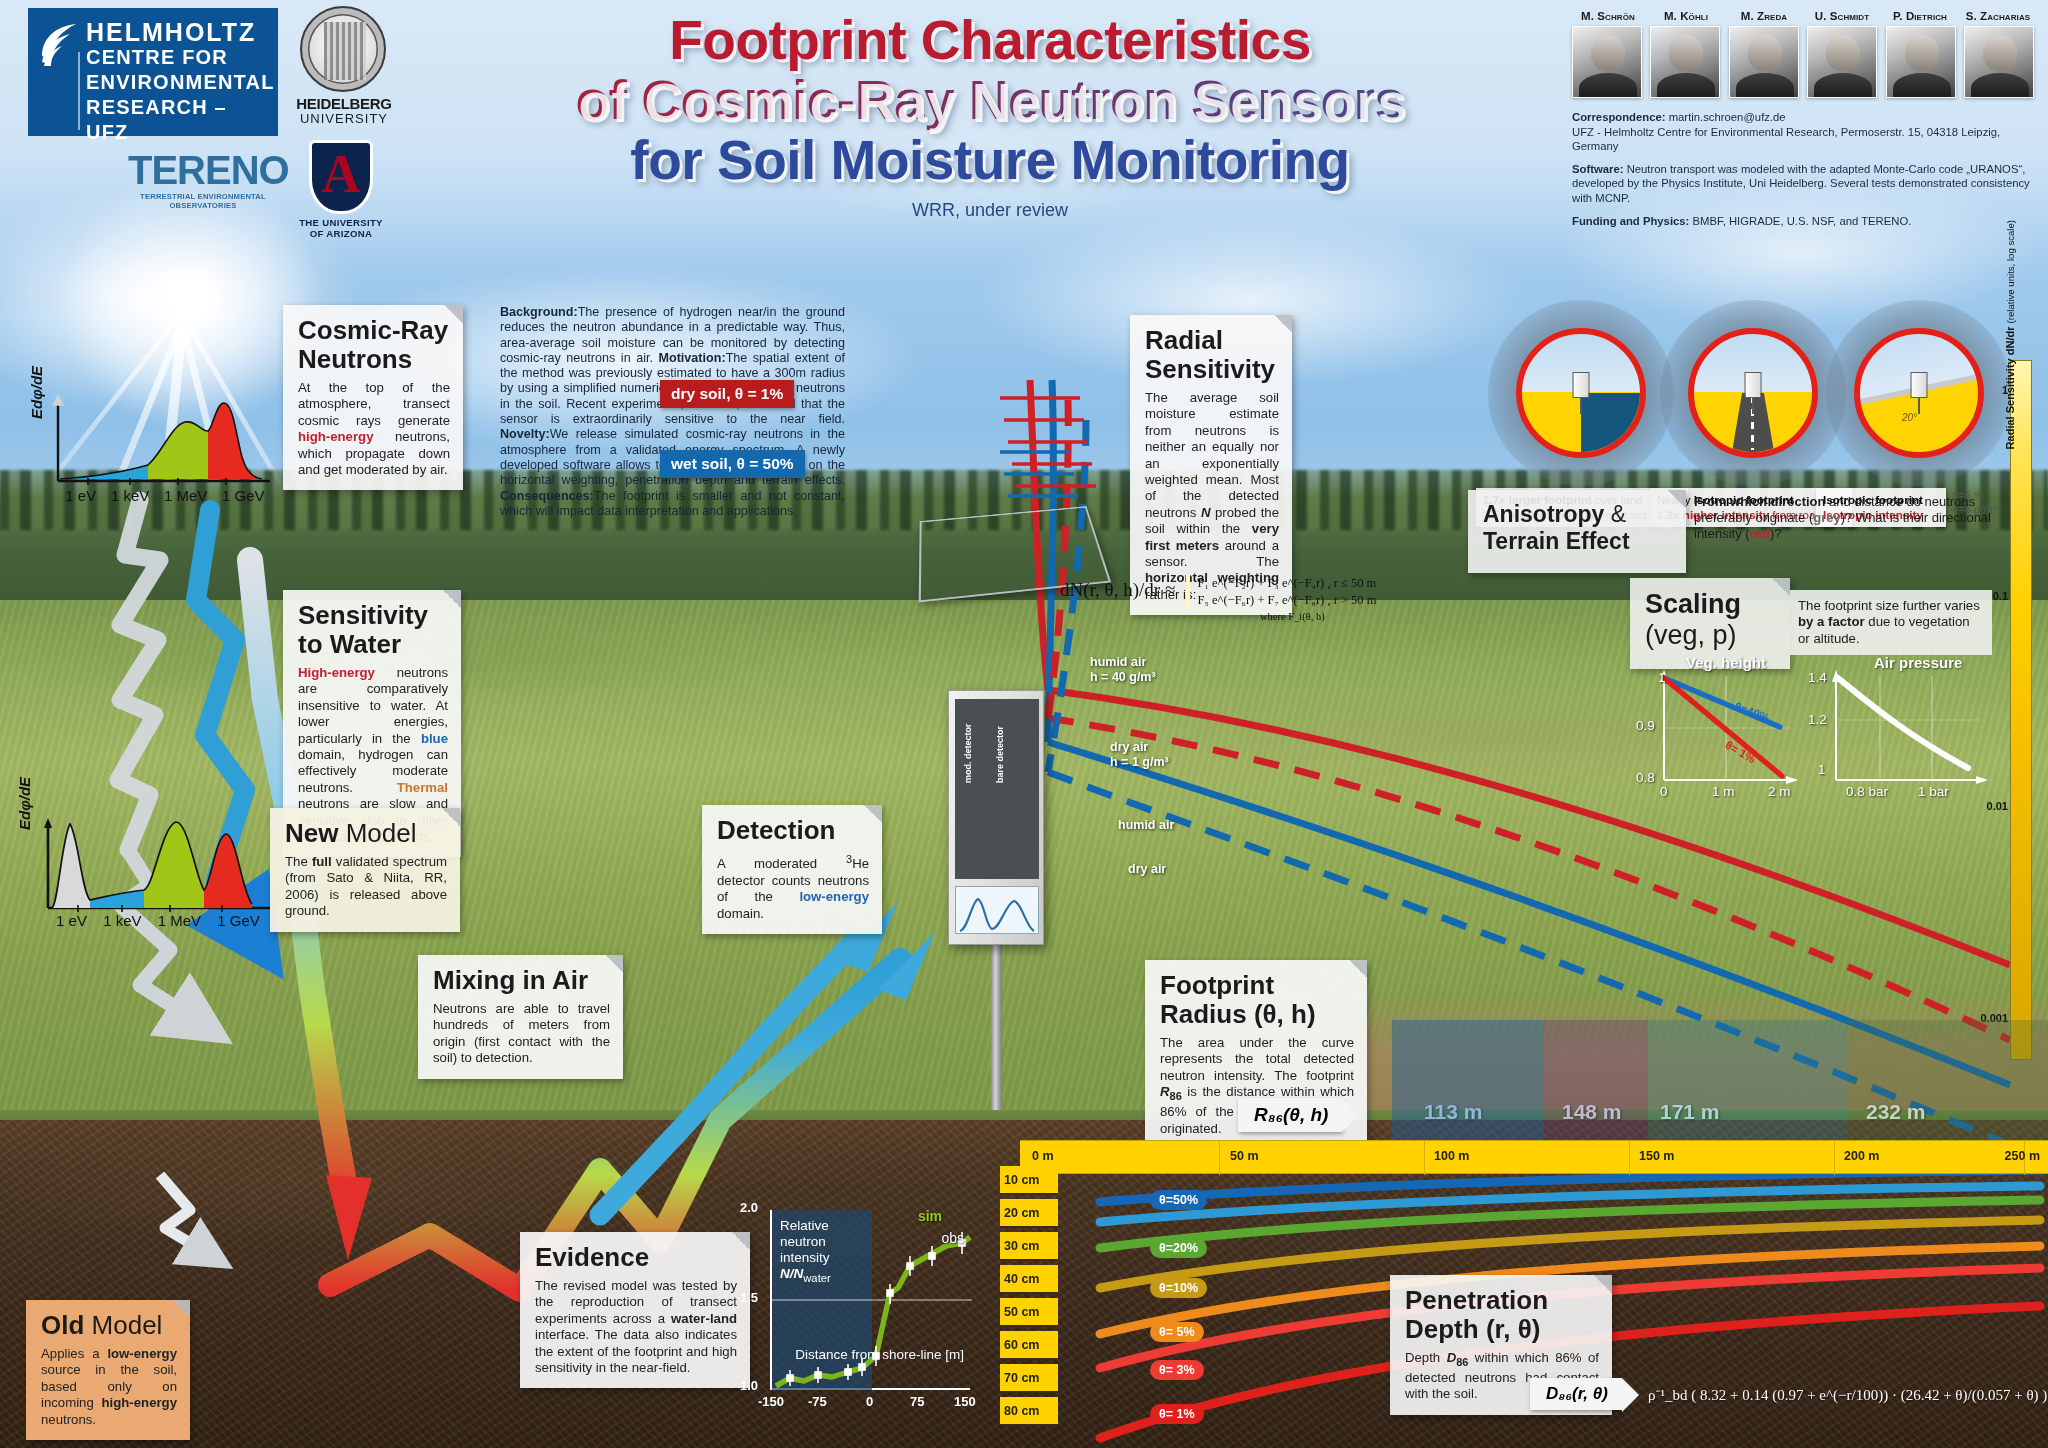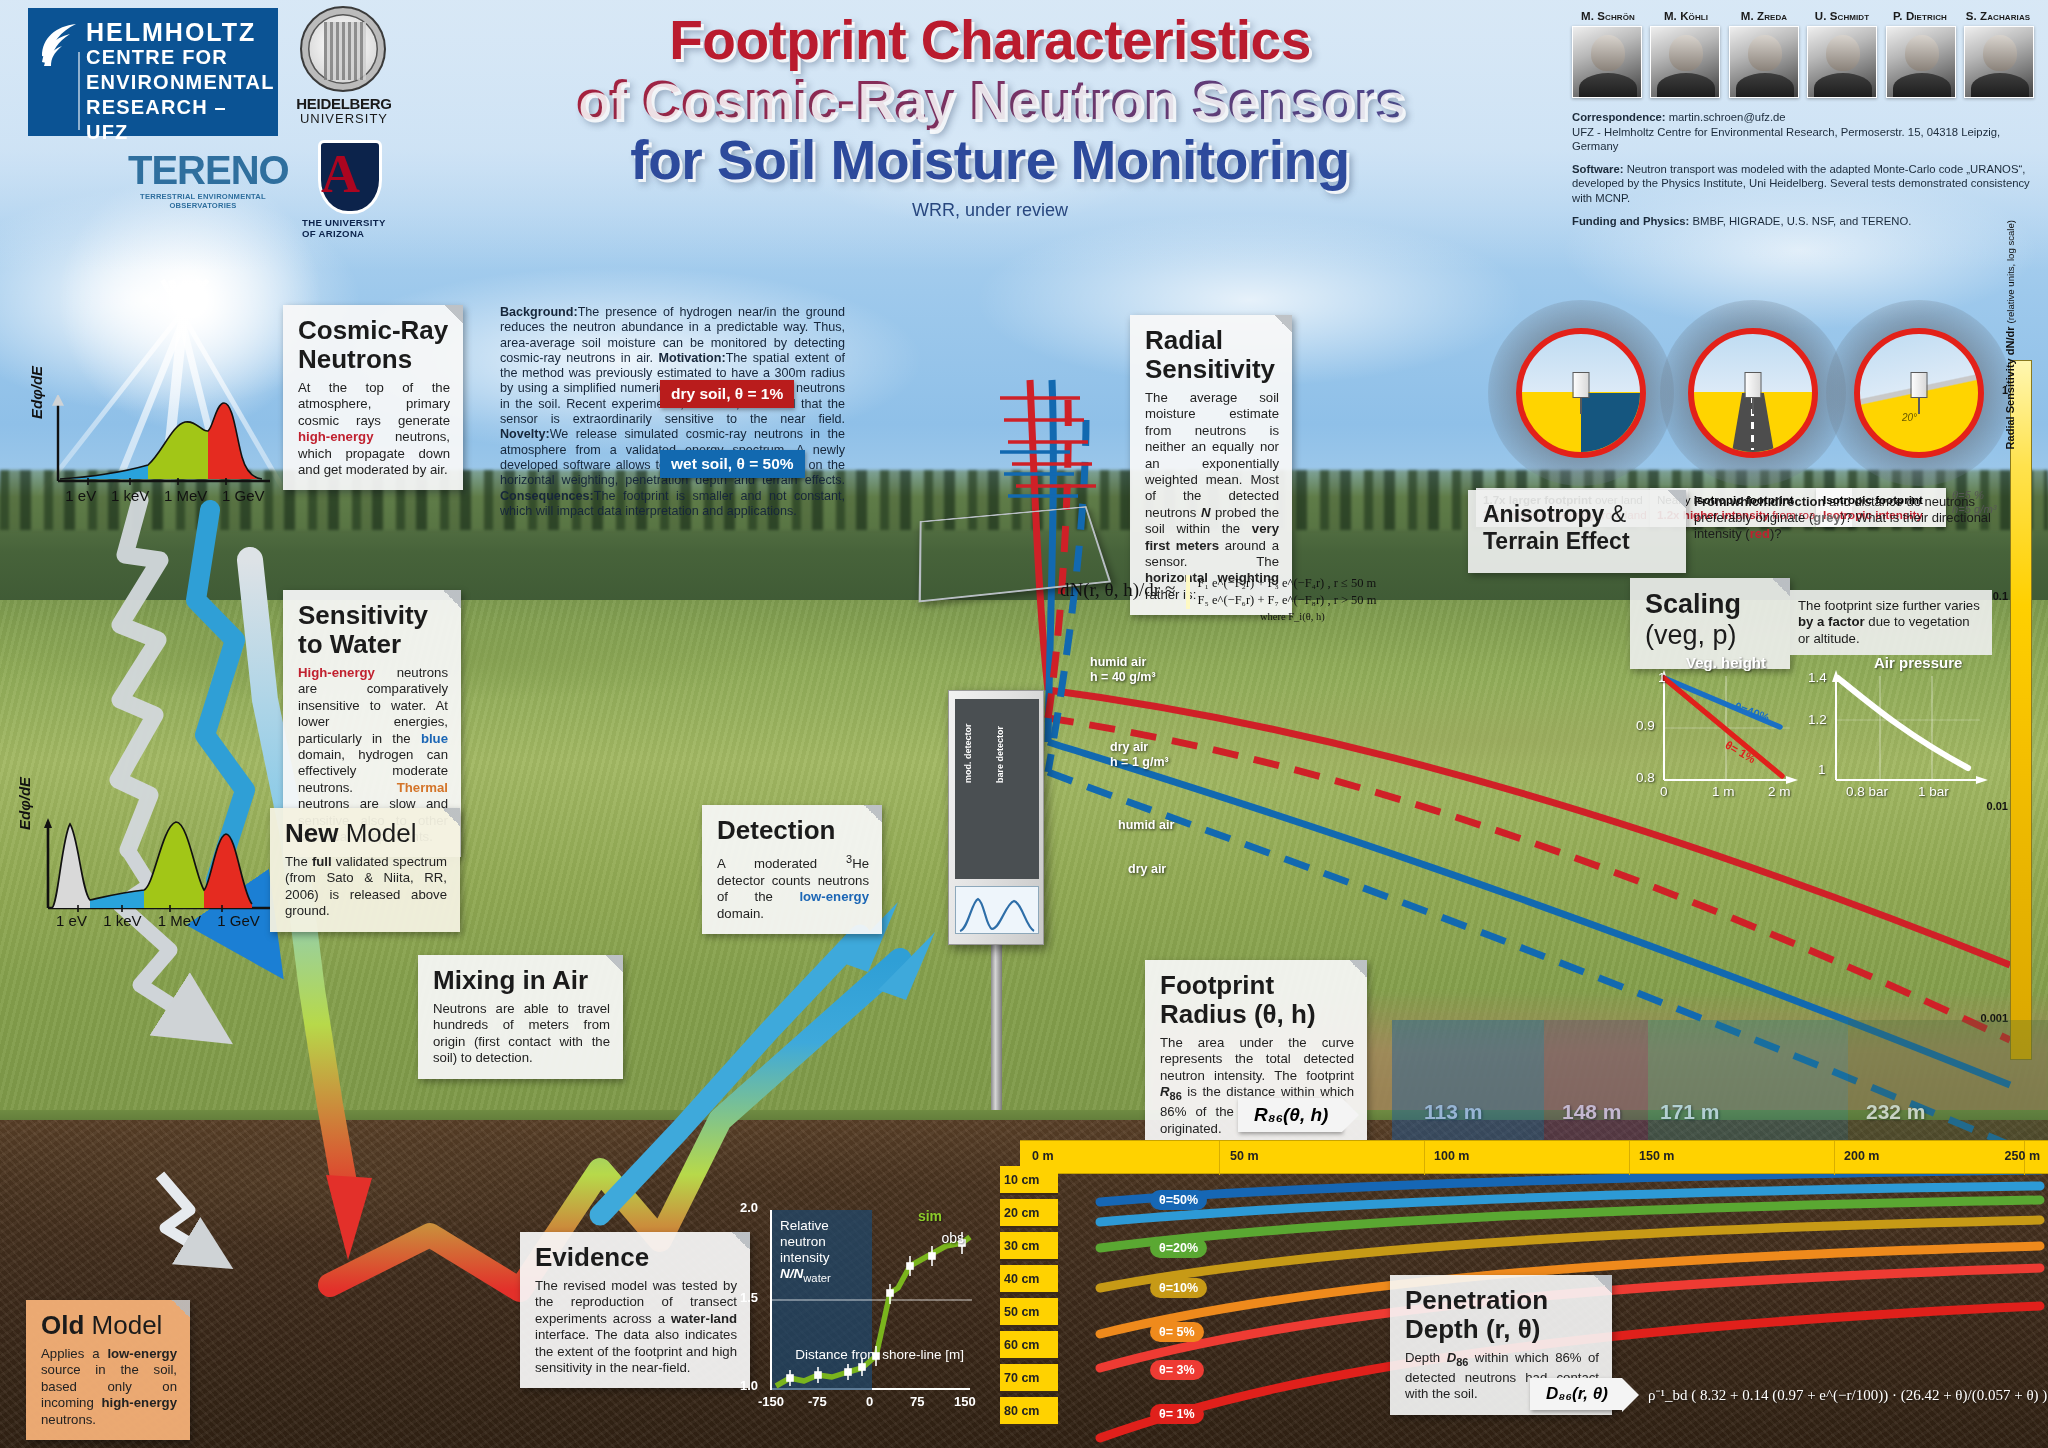--- a/index.html
+++ b/index.html
@@ -93,21 +93,21 @@
   .heid-seal::after{content:"";position:absolute;left:22px;top:14px;width:42px;height:58px;
     background: repeating-linear-gradient(90deg,#7d7d7d 0 3px, #cfcfcf 3px 6px); opacity:.85;}
   .heid-text{position:absolute;left:288px;top:96px;width:112px;text-align:center;color:#1a1a1a;font-weight:bold;line-height:15px;}
   .heid-text .a{font-size:15px;letter-spacing:-.3px}
   .heid-text .b{font-size:13px;font-weight:normal;letter-spacing:1px}
 
   .tereno{position:absolute;left:128px;top:150px;width:150px;text-align:center}
   .tereno .word{font-size:40px;font-weight:bold;color:#2f6f9e;letter-spacing:-1px;line-height:40px}
   .tereno .sub{font-size:7.6px;color:#2f6f9e;font-weight:bold;letter-spacing:.2px;margin-top:2px}
 
-  .arizona{position:absolute;left:302px;top:140px;width:96px;text-align:left}
+  .arizona{position:absolute;left:293px;top:140px;width:96px;text-align:center}
   .az-shield{width:64px;height:74px;margin:0 auto;background:#0c234b;
     border-radius:6px 6px 30px 30px / 6px 6px 34px 34px; position:relative; border:3px solid #fff;}
   .az-shield::after{content:"A";position:absolute;left:0;right:0;top:4px;color:#ab0520;font-size:54px;font-weight:bold;font-family:"Liberation Serif",serif;line-height:54px;}
   .az-text{font-size:9.6px;color:#0c234b;font-weight:bold;line-height:11px;margin-top:3px;letter-spacing:.3px}
 
   .title-block{position:absolute; left:420px; top:10px; width:1140px; text-align:center;}
   .title-block h1{
     font-size:55px; line-height:60px; font-weight:bold; letter-spacing:-.5px;
     text-shadow: 3px 3px 0 rgba(255,255,255,.85), 5px 5px 7px rgba(60,80,110,.45);
   }
@@ -417,21 +417,21 @@
   <div style="position:absolute;left:500px;top:305px;width:345px;font-size:12.6px;line-height:15.3px;color:#16263a;text-align:justify">
     <b>Background:</b><span>The presence of hydrogen near/in the ground reduces the neutron abundance in a predictable way. Thus, area-average soil moisture can be monitored by detecting cosmic-ray neutrons in air.</span>
     <b>Motivation:</b><span>The spatial extent of the method was previously estimated to have a 300m radius by using a simplified numerical model that released neutrons in the soil. Recent experiments, however, indicated that the sensor is extraordinarily sensitive to the near field.</span>
     <b>Novelty:</b><span>We release simulated cosmic-ray neutrons in the atmosphere from a validated energy spectrum. A newly developed software allows to answer open questions on the horizontal weighting, penetration depth and terrain effects.</span>
     <b>Consequences:</b><span>The footprint is smaller and not constant, which will impact data interpretation and applications.</span>
   </div>
 
   <div class="box" style="left:283px;top:305px;width:180px">
     <div class="corner"></div>
     <h2>Cosmic-Ray Neutrons</h2>
-    <p><span>At the top of the atmosphere, primary cosmic rays generate </span><span class="hl-red">high-energy</span><span> neutrons, which propagate down and get moderated by air.</span></p>
+    <p><span>At the top of the atmosphere, transect cosmic rays generate </span><span class="hl-red">high-energy</span><span> neutrons, which propagate down and get moderated by air.</span></p>
   </div>
 
   <div class="spec-wrap" style="left:30px;top:395px;width:250px;height:110px">
     <div class="spec-ylab">Edφ/d<i>E</i></div>
     <svg viewBox="0 0 250 90" width="250" height="90">
       <path d="M28,86 L28,6" stroke="#111" stroke-width="2.4" marker-end="url(#ah-grey)"></path>
       <path d="M28,86 L240,86" stroke="#111" stroke-width="2.4"></path>
       <path d="M28,84 L244,84" stroke="#111" stroke-width="0"></path>
       <path d="M30,84 C60,82 90,78 118,70 L118,84 Z" fill="#29a3dc"></path>
       <path d="M118,70 C132,58 142,30 155,27 C166,25 172,35 178,36 L178,84 L118,84 Z" fill="#a2c617"></path>

